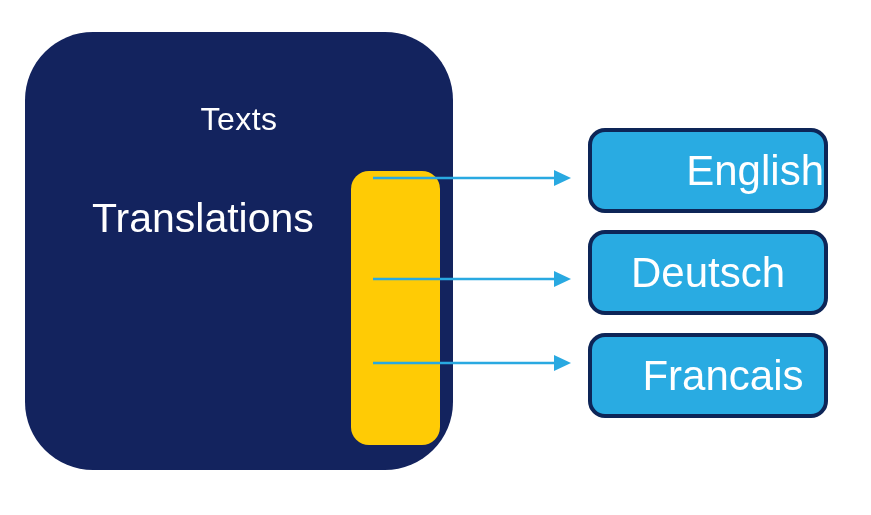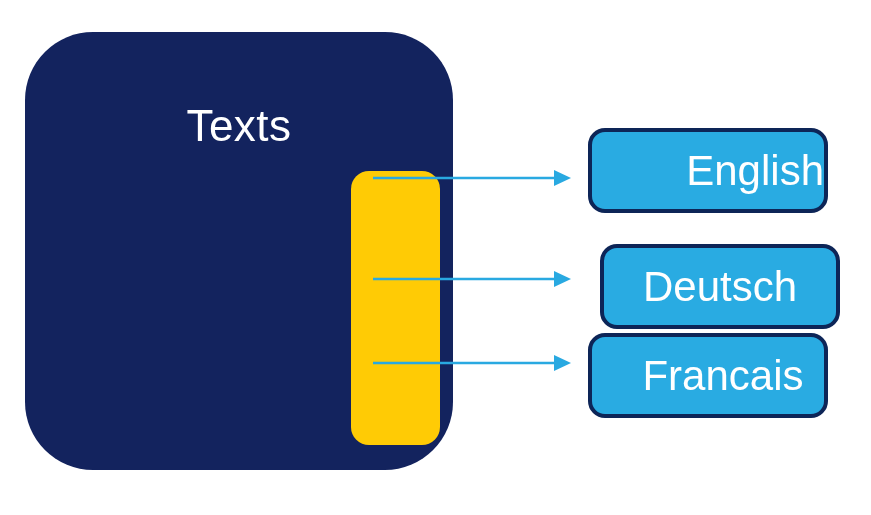--- a/index.html
+++ b/index.html
@@ -24,21 +24,21 @@
     background: var(--panel-navy, #13235E);
     border-radius: 68px;
   }
   .texts-title {
     position: absolute;
     left: 0;
     top: 70px;
     width: 100%;
     text-align: center;
     color: var(--text-white, #FFFFFF);
-    font-size: 44px;
+    font-size: 32px;
     line-height: 1.1;
     letter-spacing: 0.5px;
   }
   .translations-label {
     position: absolute;
     left: 67px;
     top: 164px;
     color: var(--text-white, #FFFFFF);
     font-size: 41px;
     line-height: 1.1;
@@ -77,30 +77,31 @@
     border: 4px solid var(--box-border-navy, #0D2557);
     border-radius: 17px;
     display: flex;
     align-items: center;
     justify-content: center;
     color: var(--text-white, #FFFFFF);
     font-size: 42px;
     line-height: 1;
   }
   .lang-box.english  { top: 128px; justify-content: flex-end; }
-  .lang-box.deutsch  { top: 244px; margin-left: 12px; }
+  .lang-box.deutsch  { top: 230px; }
   .lang-box.francais { top: 333px; padding-left: 30px; }
 </style>
 </head>
 <body>
 
 <div class="canvas">
 
   <div class="texts-panel">
     <div class="texts-title">Texts</div>
+    <div class="translations-label">Translations</div>
     <div class="translations-bar"></div>
   </div>
 
   <svg class="arrows-layer" viewBox="0 0 871 515" xmlns="http://www.w3.org/2000/svg" aria-hidden="true">
     <g>
       <line x1="373" y1="178" x2="556" y2="178"></line>
       <polygon points="571,178 554,170 554,186"></polygon>
     </g>
     <g>
       <line x1="373" y1="279" x2="556" y2="279"></line>

